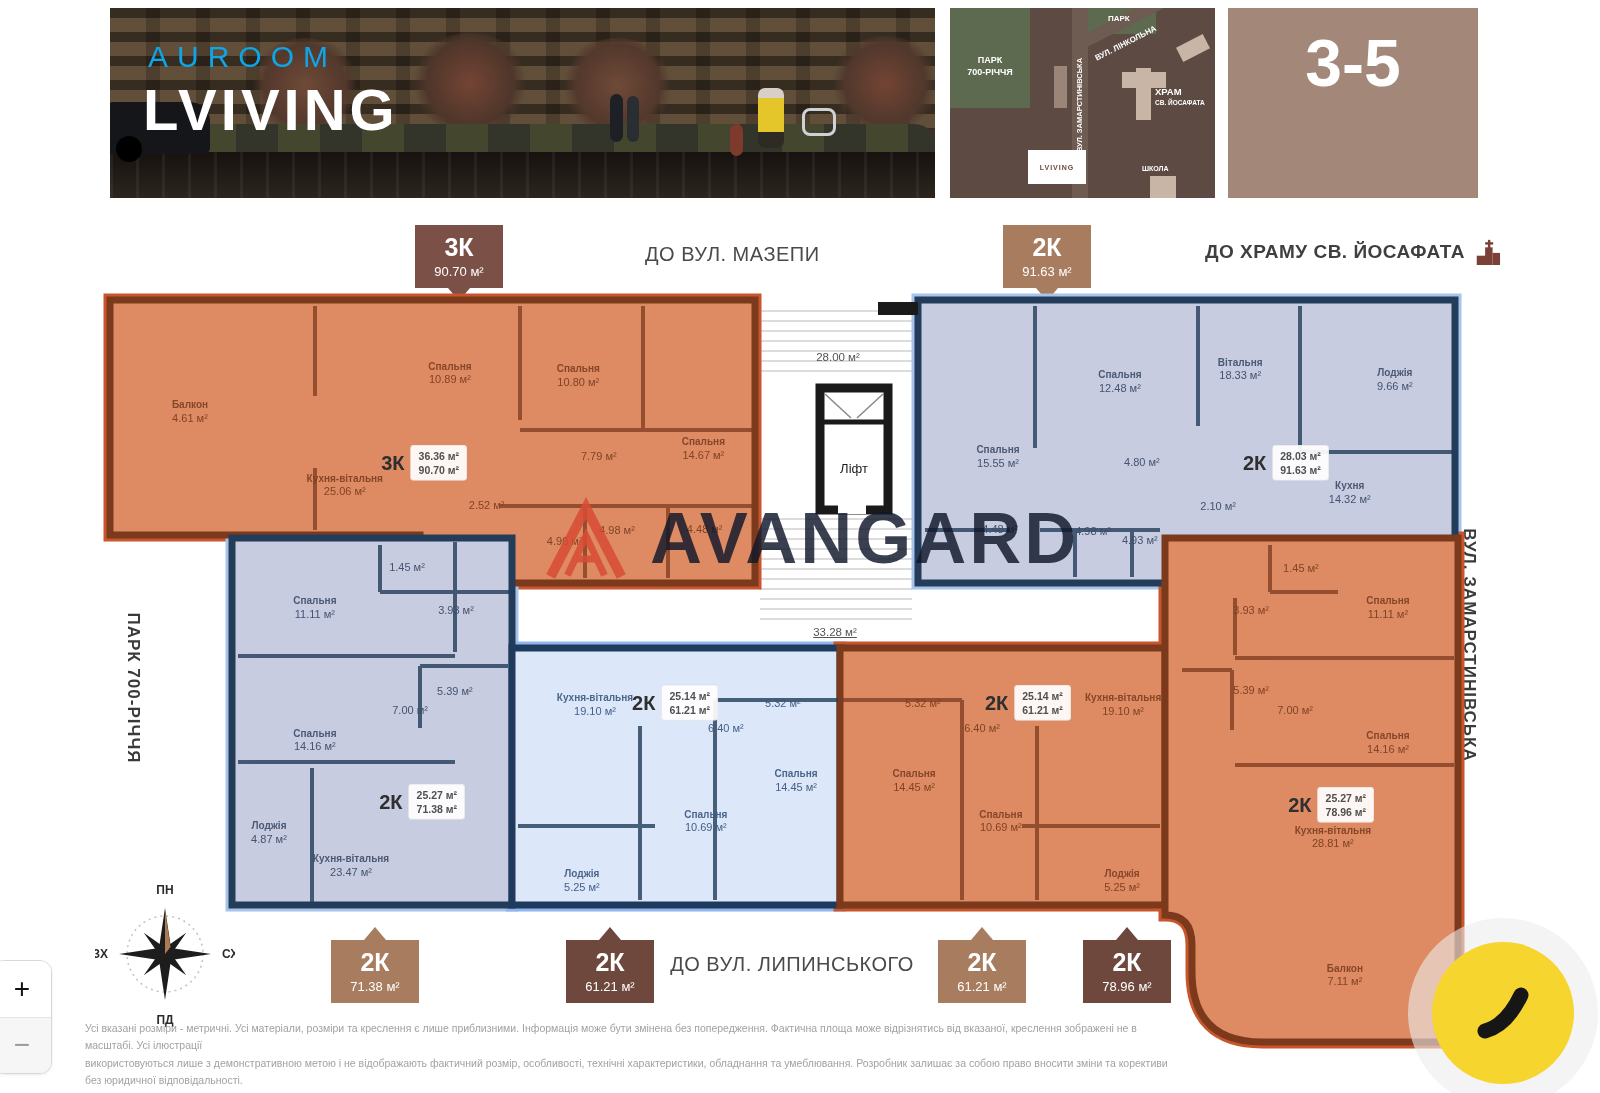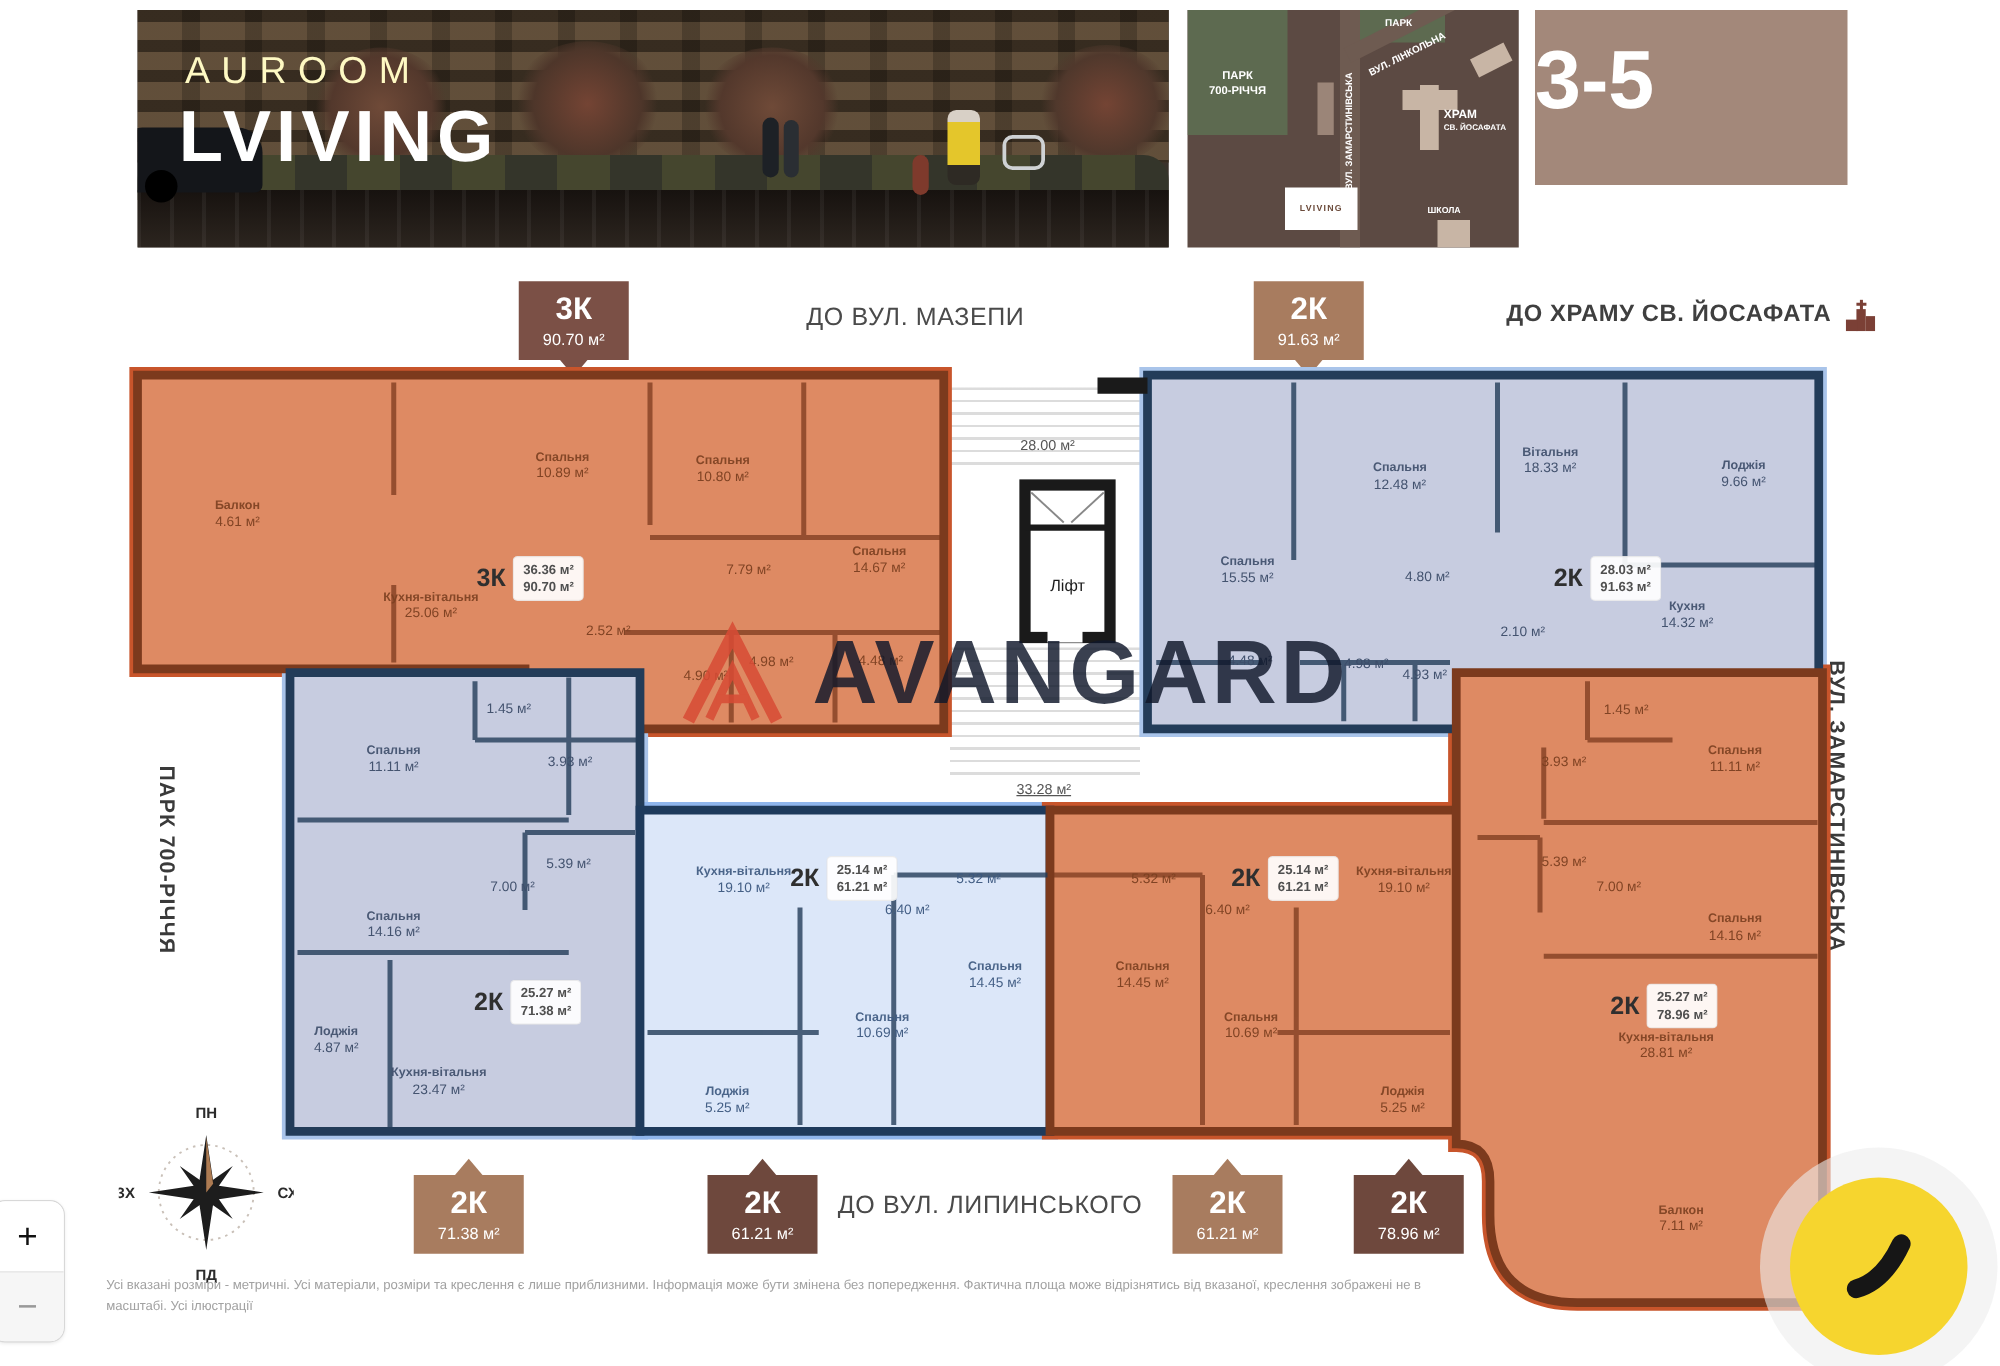--- a/index.html
+++ b/index.html
@@ -12,34 +12,34 @@
     background:repeating-linear-gradient(90deg,#5a4936 0 36px,#413527 36px 50px);}
   .facade::after{content:"";position:absolute;inset:0;background:repeating-linear-gradient(180deg,rgba(20,15,10,.5) 0 10px,rgba(130,104,76,.18) 10px 24px);}
   .tree{position:absolute;border-radius:50%;}
   .bushes{position:absolute;left:0;right:0;top:116px;height:36px;border-radius:20px 20px 0 0;
     background:repeating-linear-gradient(90deg,#45462e 0 42px,#34352a 42px 84px);}
   .ground{position:absolute;left:0;right:0;bottom:0;height:46px;background:linear-gradient(180deg,#17120f,#2c251f);}
   .ground::after{content:"";position:absolute;inset:0;background:repeating-linear-gradient(90deg,rgba(255,255,255,.05) 0 3px,transparent 3px 26px);}
   .car{position:absolute;left:-12px;top:94px;width:112px;height:52px;background:#14161a;border-radius:16px 20px 6px 6px;}
   .car::after{content:"";position:absolute;left:18px;bottom:-8px;width:26px;height:26px;border-radius:50%;background:#000;}
   .fig{position:absolute;border-radius:7px;}
-  .brand1{position:absolute;left:38px;top:32px;color:#fef9c3;font-size:30px;font-weight:300;letter-spacing:9px;}
+  .brand1{position:absolute;left:38px;top:32px;color:#0ea5e9;font-size:30px;font-weight:300;letter-spacing:9px;}
   .brand2{position:absolute;left:33px;top:68px;color:#fff;font-size:58px;font-weight:800;letter-spacing:4px;}
 
   .map{position:absolute;left:950px;top:8px;width:265px;height:190px;background:#5c4a43;overflow:hidden;color:#fff;}
   .m-park-left{position:absolute;left:0;top:0;width:80px;height:100px;background:#5d6a50;}
   .m-park-top{position:absolute;left:138px;top:0;width:68px;height:26px;background:#5d6a50;}
   .m-street-v{position:absolute;left:122px;top:0;width:16px;height:190px;background:#6e5b51;}
   .m-street-d{position:absolute;left:128px;top:30px;width:160px;height:13px;background:#6e5b51;transform:rotate(-27deg);transform-origin:left center;}
   .m-lbl{position:absolute;font-weight:700;line-height:1.35;}
   .m-bldg{position:absolute;background:#c8b5a5;}
   .m-lviv{position:absolute;left:78px;top:142px;width:58px;height:34px;background:#fff;display:flex;align-items:center;justify-content:center;}
   .m-lviv span{font-size:7px;font-weight:800;color:#6b4a3a;letter-spacing:1px;}
 
-  .floorpanel{position:absolute;left:1228px;top:8px;width:250px;height:140px;background:#a3887a;color:#fff;text-align:left;}
+  .floorpanel{position:absolute;left:1228px;top:8px;width:250px;height:190px;background:#a3887a;color:#fff;text-align:center;}
   .fp-range{font-size:66px;font-weight:800;margin-top:22px;line-height:1;}
   .fp-label{font-size:34px;font-weight:800;letter-spacing:2px;margin-top:10px;}
 
   
   .badge{position:absolute;width:88px;height:63px;display:flex;flex-direction:column;align-items:center;justify-content:center;color:#fff;background:var(--c);}
   .badge .bt{font-size:25px;font-weight:800;line-height:1;}
   .badge .ba{font-size:13px;margin-top:4px;}
   .badge .arrow{position:absolute;left:50%;transform:translateX(-50%);width:0;height:0;border:11px solid transparent;}
   .badge.down .arrow{top:100%;border-top:13px solid var(--c);}
   .badge.up .arrow{bottom:100%;border-bottom:13px solid var(--c);}
@@ -470,20 +470,21 @@
         <path d="M13,80 L46,16 L79,80" stroke-width="10"></path>
         <path d="M29,80 L46,44 L63,80" stroke-width="7"></path>
         <path d="M37,67 L55,67" stroke-width="7"></path>
       </g>
     </svg>
     <span class="wm-text">AVANGARD</span>
   </div>
 
   <div class="disclaimer">
     <div>Усі вказані розміри - метричні. Усі матеріали, розміри та креслення є лише приблизними. Інформація може бути змінена без попередження. Фактична площа може відрізнятись від вказаної, креслення зображені не в масштабі. Усі ілюстрації</div>
+    <div>використовуються лише з демонстративною метою і не відображають фактичний розмір, особливості, технічні характеристики, обладнання та умеблювання. Розробник залишає за собою право вносити зміни та корективи без юридичної відповідальності.</div>
   </div>
 
   <div class="zoomctl">
     <button class="zin">+</button>
     <button class="zout">−</button>
   </div>
 
   <div class="phone-halo"></div>
   <div class="phone-btn">
     <svg width="64" height="64" viewBox="0 0 64 64">

